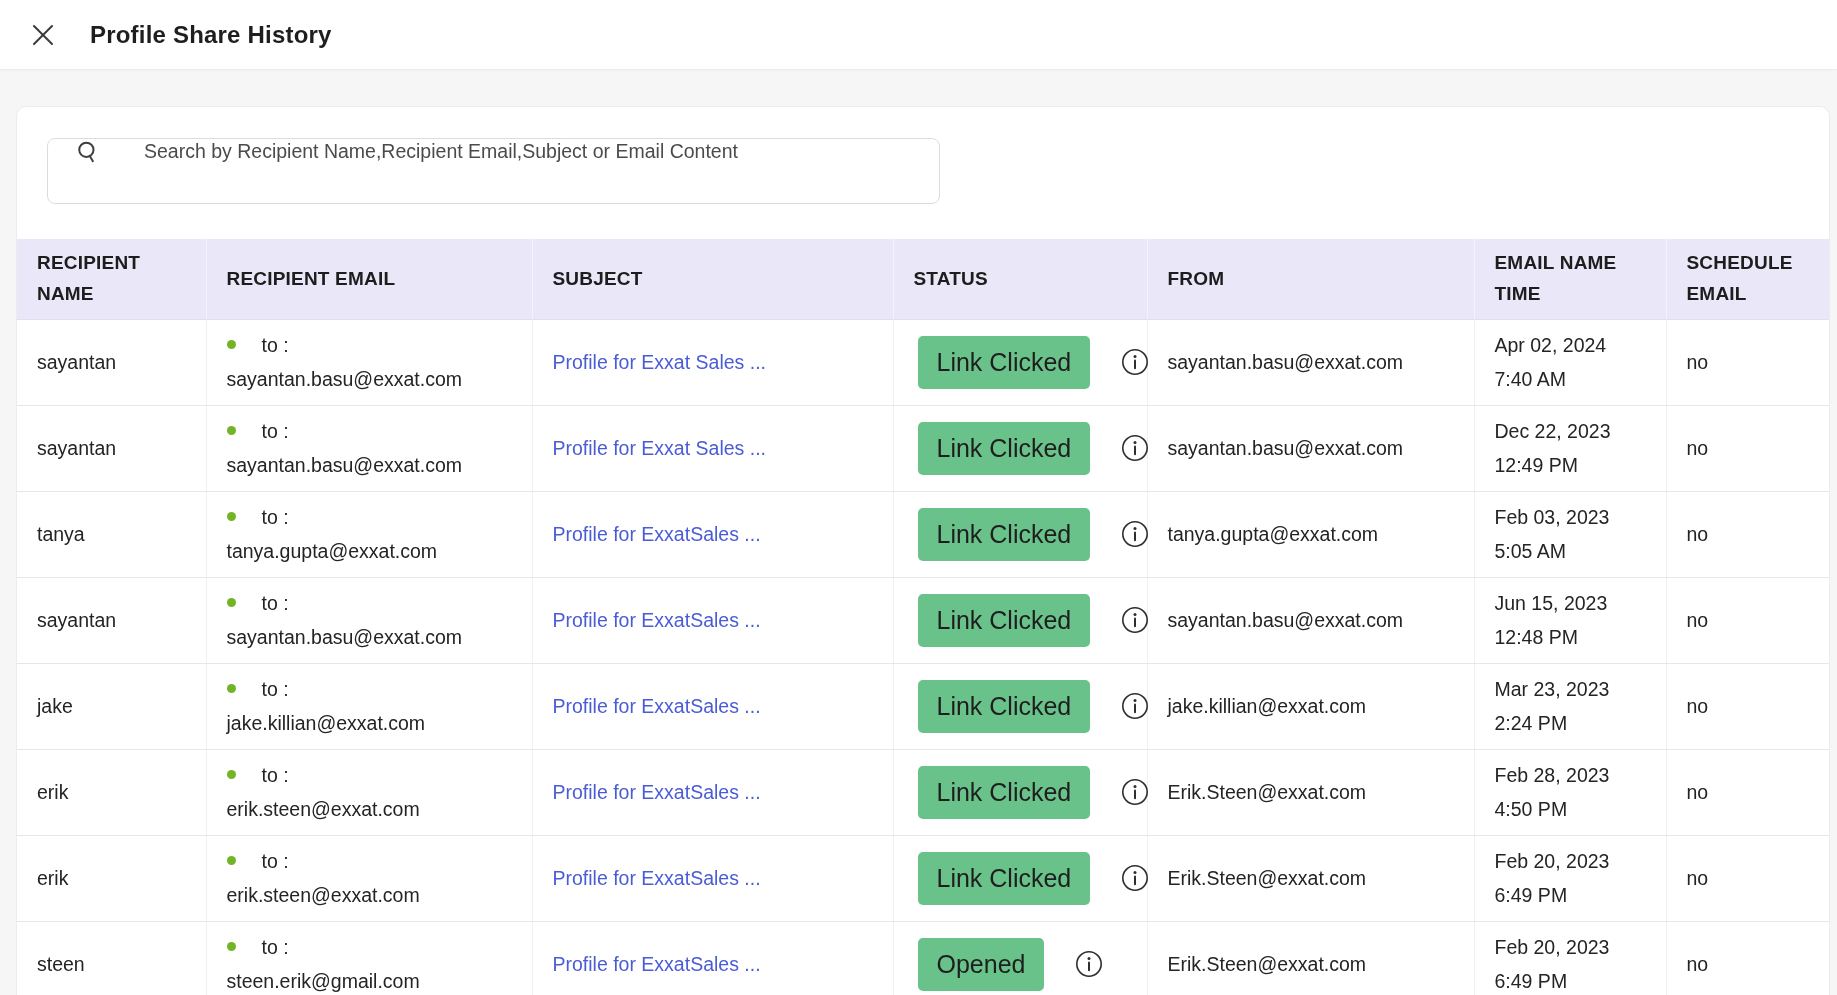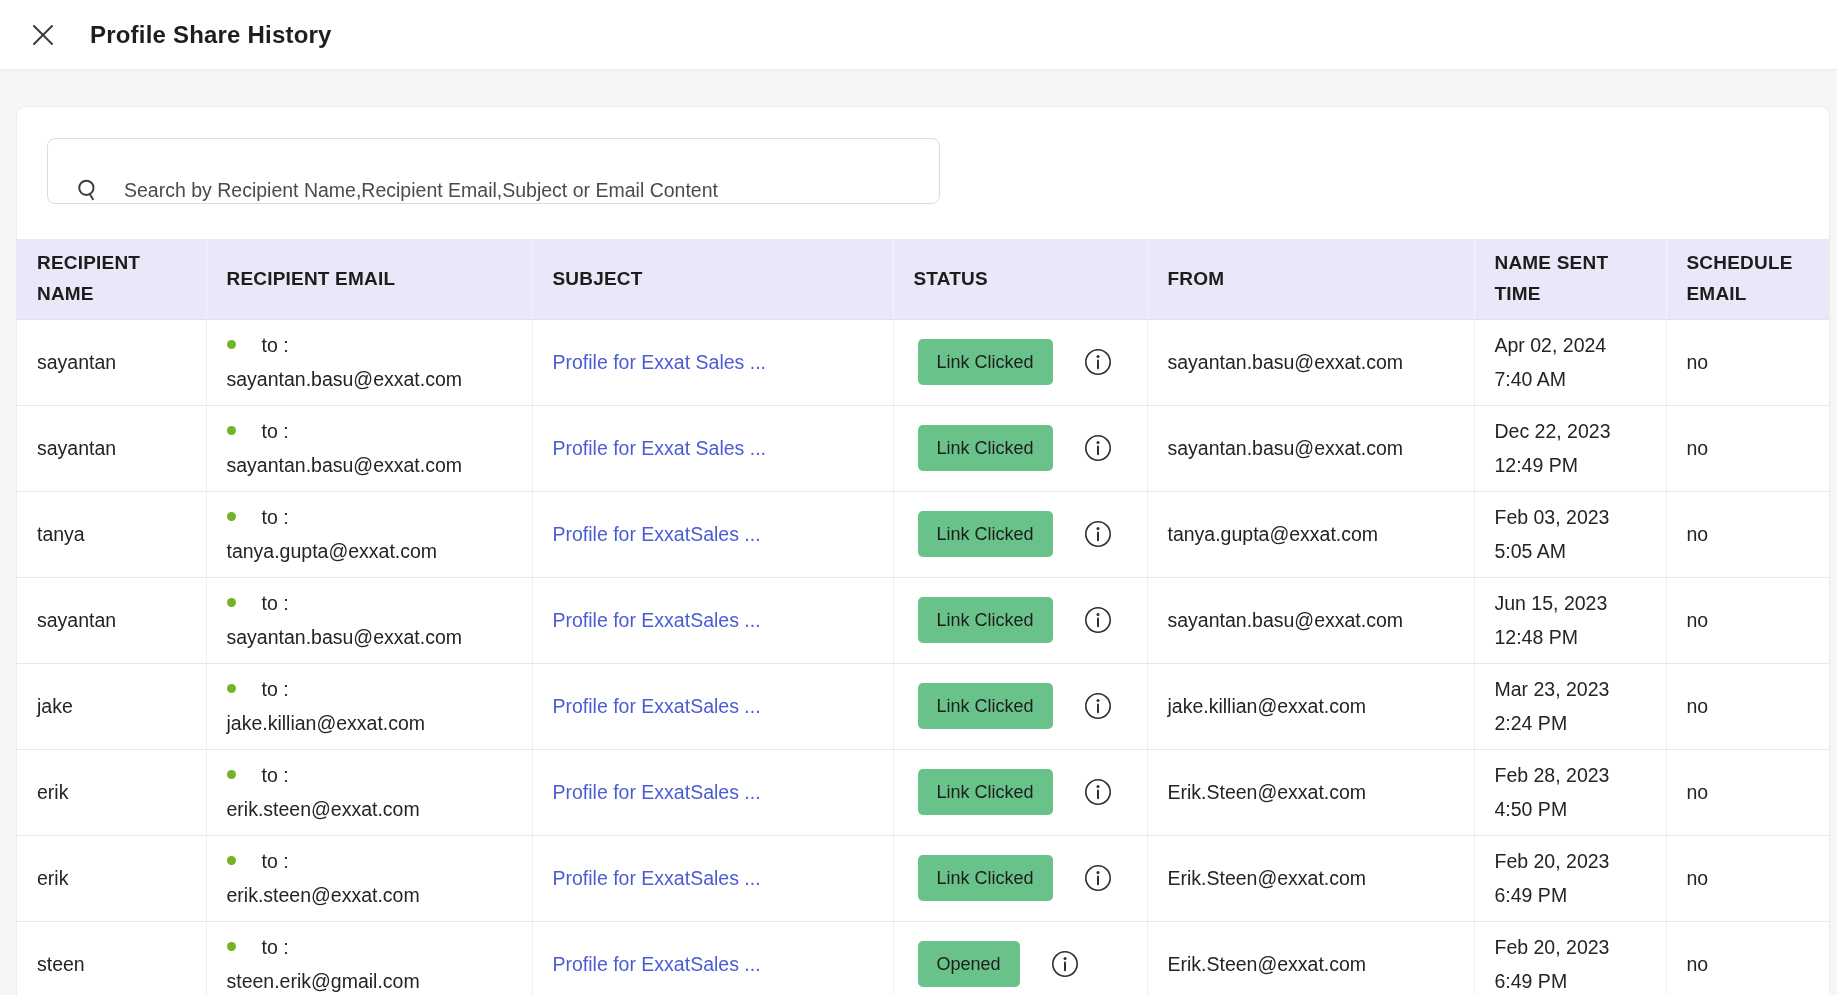--- a/index.html
+++ b/index.html
@@ -33,23 +33,24 @@
     background:#ffffff;
     border:1px solid #ececec;
     border-radius:10px;
     overflow:hidden;
     min-height:920px;
   }
   .search-wrap { padding:31px 0 35px 30px; }
   .search-box {
     width:893px; height:66px;
     border:1px solid #dcdcdc; border-radius:8px;
-    display:flex; align-items:flex-end;
+    display:flex; align-items:flex-start;
     padding:0 12px 0 27px;
     background:#fff;
+    gap:20px;
   }
   .search-box .sicon { flex:0 0 auto; margin-right:21px; }
   .search-box input {
     flex:1; border:none; outline:none; background:transparent;
     font-family:inherit; font-size:19.5px; color:#333;
   }
   .search-box input::placeholder { color:#4b4b4b; opacity:1; }
   
   table { border-collapse:collapse; table-layout:fixed; width:100%; }
   thead th {
@@ -80,21 +81,21 @@
     flex:0 0 auto;
   }
   .email-line { line-height:1.75; }
   .c-subject { }
   .subject-link { color:var(--accent-link,#4a5cd5); cursor:pointer; text-decoration:none; }
   .status-inner { display:flex; align-items:center; gap:30px; padding-left:4px; }
   .badge {
     display:inline-block;
     background:var(--badge-green,#69c28a);
     color:#1e1e1e;
-    font-size:18px; line-height:1;
+    font-size:25px; line-height:1;
     padding:14px 19px;
     border-radius:5px;
     white-space:nowrap;
   }
   .info-btn {
     background:none; border:none; padding:0; margin:0;
     width:30px; height:30px; cursor:pointer;
     display:flex; align-items:center; justify-content:center;
   }
   .c-time div { line-height:1.75; }
@@ -135,21 +136,21 @@
         <col style="width:192px">
         <col>
       </colgroup>
       <thead>
         <tr>
           <th>RECIPIENT NAME</th>
           <th>RECIPIENT EMAIL</th>
           <th>SUBJECT</th>
           <th>STATUS</th>
           <th>FROM</th>
-          <th>NAME SENT TIME</th>
+          <th>EMAIL NAME TIME</th>
           <th>SCHEDULE EMAIL</th>
         </tr>
       </thead>
       <tbody id="rows">
   <tr>
     <td>
       <span>sayantan</span>
     </td>
     <td>
       <div class="to-line">

